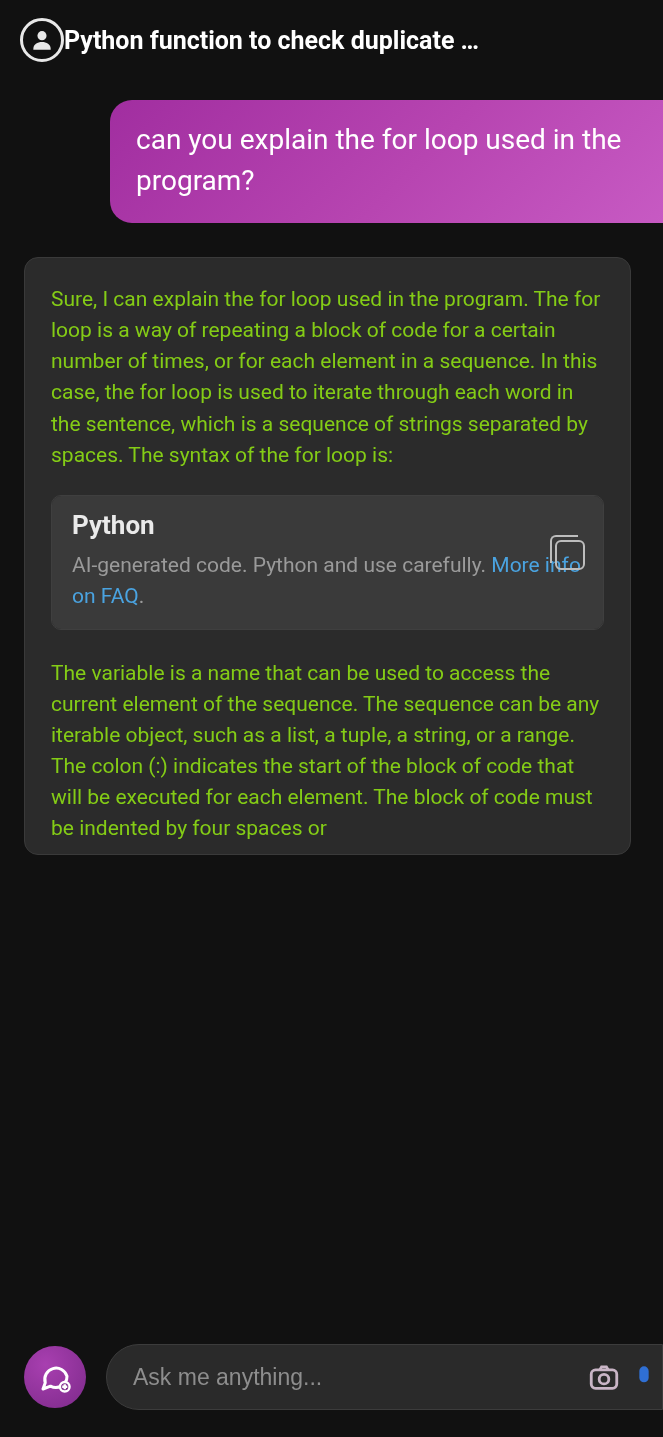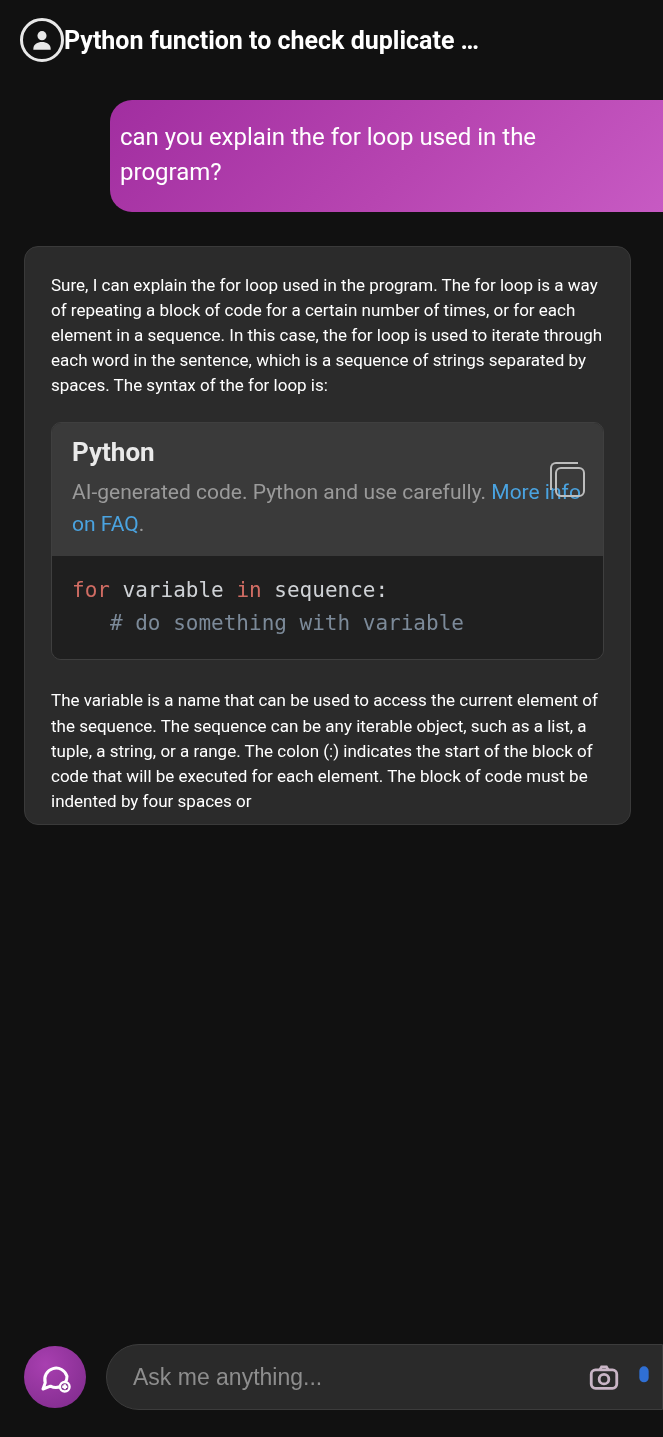--- a/index.html
+++ b/index.html
@@ -40,38 +40,38 @@
   .chat-area {
     padding: 4px 0 0 0;
     height: 1180px;
     overflow: hidden;
   }
   .user-bubble {
     margin-left: 110px;
     margin-right: 0;
     background: linear-gradient(135deg, #a12ea0 0%, #b745b1 55%, #c75ac3 100%);
     color: #ffffff;
-    font-size: 24px;
+    font-size: 28px;
     line-height: 1.45;
-    padding: 20px 26px 22px 10px;
+    padding: 20px 26px 22px 26px;
     border-radius: 22px 0 0 22px;
     margin-top: 20px;
     margin-bottom: 34px;
   }
   .assistant-bubble {
     margin: 0 32px 0 24px;
     background: #2b2b2b;
     border: 1px solid #3a3a3a;
     border-radius: 14px;
     padding: 26px 26px 10px 26px;
   }
   .assistant-text {
-    font-size: 17px;
+    font-size: 21px;
     line-height: 1.48;
-    color: #ffffff;
+    color: #84cc16;
   }
   .code-card {
     margin-top: 24px;
     border-radius: 10px;
     overflow: hidden;
     border: 1px solid #3f3f3f;
   }
   .code-card-header {
     background: #3a3a3a;
     padding: 14px 20px 16px 20px;
@@ -214,22 +214,20 @@
     <div class="assistant-text">Sure, I can explain the for loop used in the program. The for loop is a way of repeating a block of code for a certain number of times, or for each element in a sequence. In this case, the for loop is used to iterate through each word in the sentence, which is a sequence of strings separated by spaces. The syntax of the for loop is:</div>
 
     <div class="code-card">
       <div class="code-card-header">
         <div class="code-lang">Python</div>
         <div class="code-disclaimer">
           <span>AI-generated code. Python and use carefully. </span><a href="#">More info on FAQ</a><span>.</span>
         </div>
         <div class="copy-btn"></div>
       </div>
-      <div class="code-body"><span class="tok-kw">for</span><span> variable </span><span class="tok-kw2">in</span><span> sequence:</span>
-<span class="tok-comment">   # do something with variable</span></div>
     </div>
 
     <div class="assistant-text below">The variable is a name that can be used to access the current element of the sequence. The sequence can be any iterable object, such as a list, a tuple, a string, or a range. The colon (:) indicates the start of the block of code that will be executed for each element. The block of code must be indented by four spaces or</div>
   </div>
 
 </div>
 
 <div class="bottom-bar">
   <div class="newchat-btn">
     <svg viewBox="0 0 24 24" fill="none" stroke="#ffffff" stroke-width="2">

